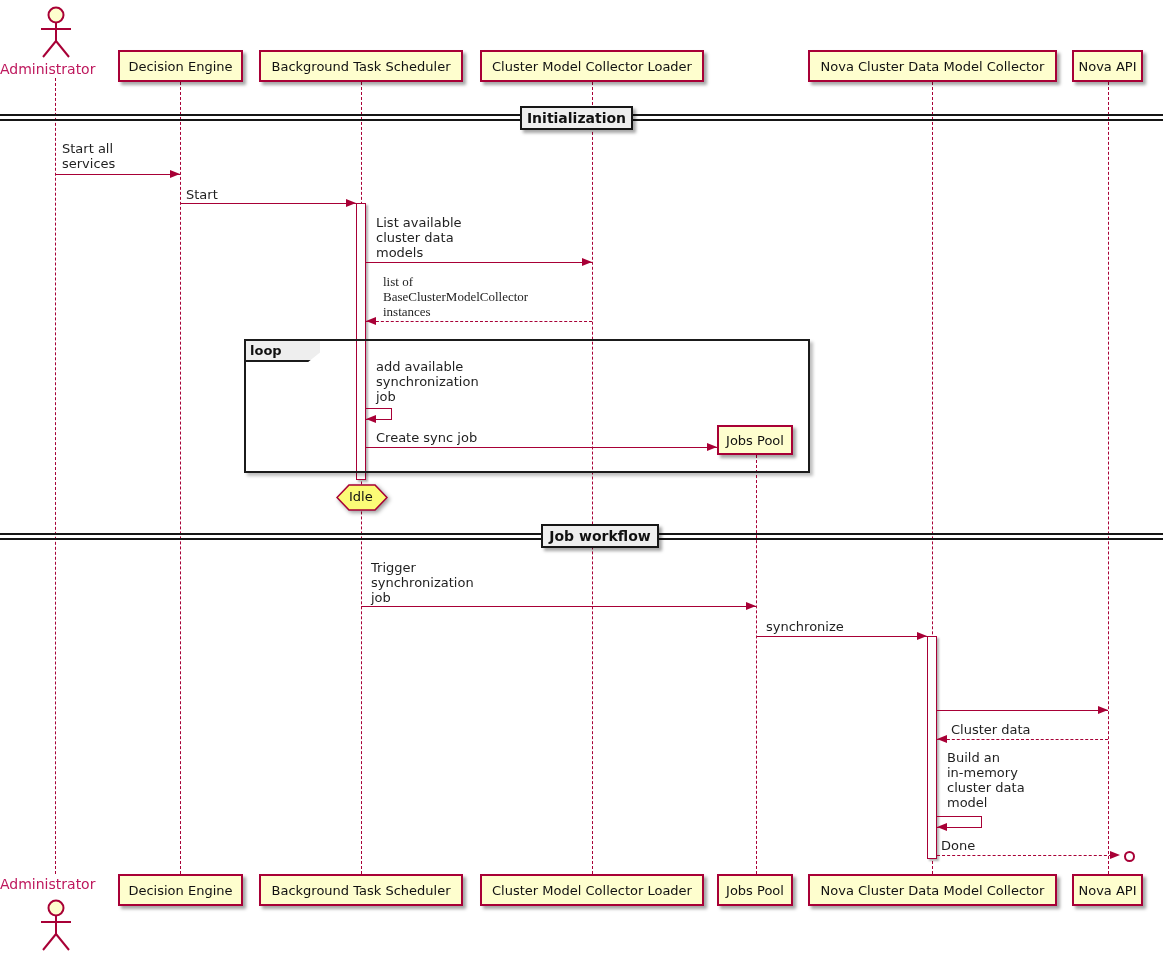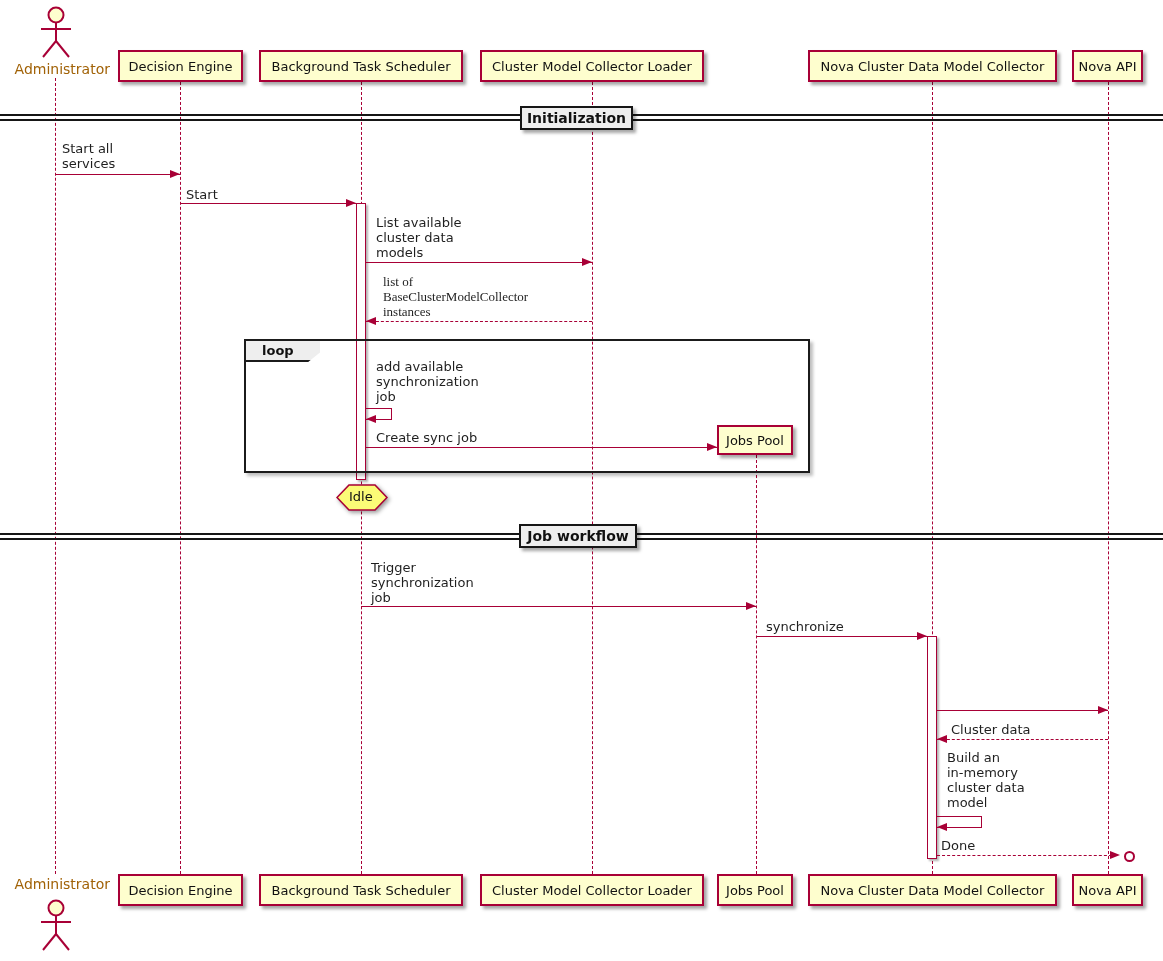--- a/index.html
+++ b/index.html
@@ -16,24 +16,24 @@
   .msg-text{position:absolute;font-size:13px;line-height:15px;color:#1f1f1f;white-space:pre-line;}
   .msg-line{position:absolute;height:0;border-top:1px solid #A80036;}
   .msg-line.dashed{border-top:1px dashed #A80036;}
   .msg-vert{position:absolute;width:0;border-left:1px solid #A80036;}
   .arr-r{position:absolute;width:0;height:0;border-top:4px solid transparent;border-bottom:4px solid transparent;border-left:10px solid #A80036;}
   .arr-l{position:absolute;width:0;height:0;border-top:4px solid transparent;border-bottom:4px solid transparent;border-right:10px solid #A80036;}
   .activation{position:absolute;width:8px;background:#ffffff;border:1px solid #A80036;box-shadow:2px 2px 2px rgba(0,0,0,0.3);}
   .loop-frame{position:absolute;border:2px solid #1b1b1b;box-shadow:3px 3px 3px rgba(0,0,0,0.25);}
   .loop-header{position:absolute;left:0;top:0;width:74px;height:21px;background:#EEEEEE;
         clip-path:polygon(0 0,100% 0,100% 55%,84% 100%,0 100%);border-bottom:2px solid #1b1b1b;
-        font-size:13px;font-weight:bold;color:#111;display:flex;align-items:center;padding-left:16px;box-sizing:border-box;}
+        font-size:13px;font-weight:bold;color:#111;display:flex;align-items:center;padding-left:4px;box-sizing:border-box;}
   .loop-cond{position:absolute;font-size:13px;font-weight:bold;color:#111;white-space:nowrap;}
   .hex-label{position:absolute;font-size:13px;color:#111;}
-  .actor-label{position:absolute;font-size:14px;color:#a16207;text-align:right;white-space:nowrap;}
+  .actor-label{position:absolute;font-size:14px;color:#be185d;text-align:left;white-space:nowrap;}
   .done-circle{position:absolute;width:7px;height:7px;border:2px solid #A80036;border-radius:50%;background:#fff;}
 </style>
 </head>
 <body>
 
 <div class="canvas">
 
   <div class="lifeline" style="left:55px;top:78px;height:796px;"></div>
   <div class="lifeline" style="left:180px;top:82px;height:792px;"></div>
   <div class="lifeline" style="left:361px;top:82px;height:792px;"></div>
@@ -59,21 +59,21 @@
   </svg>
   <div class="actor-label" style="left:0px;top:61px;width:110px;">Administrator</div>
 
   <div class="pbox" style="left:118px;top:50px;width:121px;">Decision Engine</div>
   <div class="pbox" style="left:259px;top:50px;width:200px;">Background Task Scheduler</div>
   <div class="pbox" style="left:480px;top:50px;width:220px;">Cluster Model Collector Loader</div>
   <div class="pbox" style="left:808px;top:50px;width:245px;">Nova Cluster Data Model Collector</div>
   <div class="pbox" style="left:1072px;top:50px;width:67px;">Nova API</div>
 
   <div class="divlabel" style="left:520px;top:106px;width:109px;">Initialization</div>
-  <div class="divlabel" style="left:519px;top:524px;width:114px;text-align:center;">Job workflow</div>
+  <div class="divlabel" style="left:541px;top:524px;width:114px;text-align:center;">Job workflow</div>
 
   <div class="activation" style="left:356px;top:203px;height:275px;"></div>
   <div class="activation" style="left:927px;top:636px;height:221px;"></div>
 
   <div class="loop-frame" style="left:244px;top:339px;width:562px;height:130px;">
     <div class="loop-header">loop</div>
   </div>
 
   <div class="msg-text" style="left:62px;top:141px;">Start all
 services</div>

